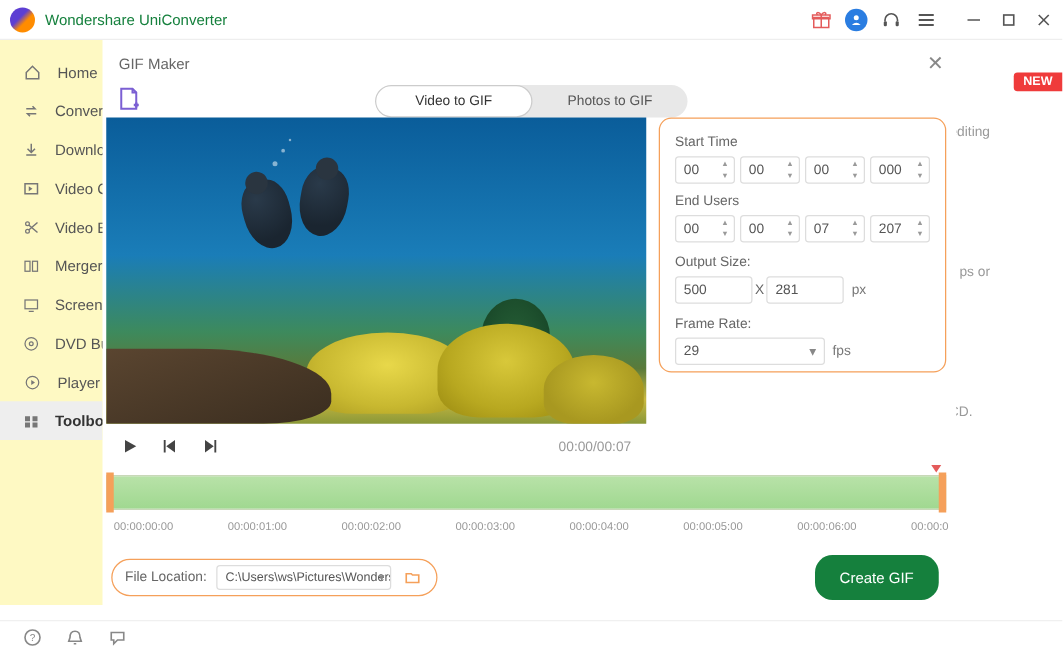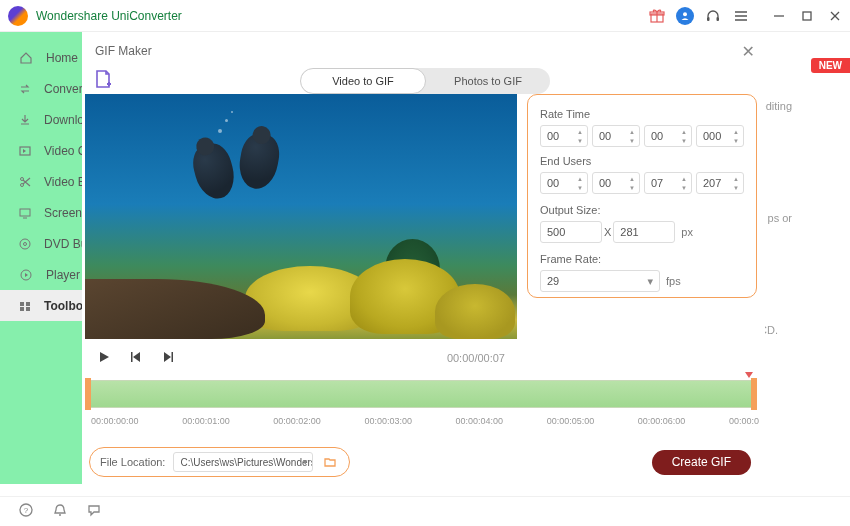--- a/index.html
+++ b/index.html
@@ -7,21 +7,21 @@
 .titlebar{height:32px;display:flex;align-items:center;padding:0 8px;border-bottom:1px solid #eee;}
 .logo{width:20px;height:20px;border-radius:50%;background:linear-gradient(135deg,#5d3fd3 40%,#ff8c00 60%);margin-right:8px;}
 .app-title{flex:1;font-size:12px;color:#15803d;}
 .tb-right{display:flex;align-items:center;gap:10px;}
 .tb-icon{width:18px;height:18px;display:flex;align-items:center;justify-content:center;color:#555;cursor:pointer;}
 .gift{color:#e45b5b;}
 .avatar{width:18px;height:18px;border-radius:50%;background:#2a7de1;color:#fff;font-size:10px;display:flex;align-items:center;justify-content:center;}
 .winbtns{display:flex;gap:14px;margin-left:12px;}
 .winbtn{width:14px;height:14px;display:flex;align-items:center;justify-content:center;cursor:pointer;color:#555;}
 
-.sidebar{position:absolute;left:0;top:32px;bottom:42px;width:82px;background:#86efac;padding-top:10px;overflow:hidden;}
+.sidebar{position:absolute;left:0;top:32px;bottom:42px;width:82px;background:#fef9c3;padding-top:10px;overflow:hidden;}
 .sb-item{height:31px;display:flex;align-items:center;padding-left:18px;gap:12px;color:#555;cursor:pointer;font-size:12px;white-space:nowrap;}
 .sb-item.active{background:#eee;color:#333;font-weight:600;}
 .sb-icon{width:16px;height:16px;display:flex;align-items:center;justify-content:center;color:#777;}
 
 .new-badge{position:absolute;right:0;top:58px;background:#ef3b3b;color:#fff;font-size:10px;font-weight:bold;padding:2px 8px;border-radius:3px 0 0 3px;}
 .bg-text1{position:absolute;right:58px;top:100px;color:#999;font-size:11px;}
 .bg-text2{position:absolute;right:58px;top:212px;color:#999;font-size:11px;}
 .bg-text3{position:absolute;right:72px;top:324px;color:#999;font-size:11px;}
 
 .dialog{position:absolute;left:85px;top:38px;width:680px;height:450px;background:#fff;}
@@ -77,21 +77,21 @@
 .tl-handle.right{right:0px;}
 .tl-marker{position:absolute;right:4px;top:-6px;width:0;height:0;border-left:4px solid transparent;border-right:4px solid transparent;border-top:6px solid #e45b5b;}
 .tl-ticks{position:absolute;left:4px;top:378px;width:672px;display:flex;justify-content:space-between;font-size:9px;color:#999;padding:0 2px;}
 
 .bottombar{position:absolute;left:0;top:404px;width:672px;height:40px;display:flex;align-items:center;}
 .fileloc{display:flex;align-items:center;border:1px solid #f5a05a;border-radius:16px;padding:4px 10px;gap:8px;margin-left:4px;}
 .fileloc-label{color:#666;font-size:11px;}
 .fileloc-box{position:relative;width:140px;height:20px;border:1px solid #ddd;border-radius:3px;padding:0 18px 0 6px;font-size:10px;color:#555;display:flex;align-items:center;overflow:hidden;white-space:nowrap;}
 .fileloc-box::after{content:"▾";position:absolute;right:5px;color:#888;font-size:9px;}
 .folder-btn{width:18px;height:18px;cursor:pointer;color:#f5a05a;display:flex;align-items:center;justify-content:center;}
-.create-btn{margin-left:auto;margin-right:6px;height:25px;padding:0 20px;border-radius:14px;background:#7f1d1d;color:#fff;border:0;cursor:pointer;font-size:12px;}
+.create-btn{margin-left:auto;margin-right:6px;height:36px;padding:0 20px;border-radius:14px;background:#15803d;color:#fff;border:0;cursor:pointer;font-size:12px;}
 
 .statusbar{position:absolute;left:0;bottom:0;width:100%;height:30px;display:flex;align-items:center;gap:18px;padding-left:18px;border-top:1px solid #f0f0f0;}
 .sb-btn{color:#888;cursor:pointer;}
 </style>
 </head>
 <body>
 
 <div class="titlebar">
   <div class="logo"></div>
   <div class="app-title">Wondershare UniConverter</div>
@@ -181,20 +181,29 @@
     </div>
   <div class="sb-item">
       <span class="sb-icon">
         <svg width="14" height="14" viewBox="0 0 14 14">
           <circle cx="4" cy="4" r="1.5" fill="none" stroke="currentColor"></circle>
           <circle cx="4" cy="10" r="1.5" fill="none" stroke="currentColor"></circle>
           <path d="M5 5 L12 11 M5 9 L12 3" stroke="currentColor" stroke-width="1.2"></path>
         </svg>
       </span>
       <span>Video Editor</span>
+    </div>
+  <div class="sb-item">
+      <span class="sb-icon">
+        <svg width="14" height="14" viewBox="0 0 14 14">
+          <rect x="2" y="3" width="4" height="8" fill="none" stroke="currentColor"></rect>
+          <rect x="8" y="3" width="4" height="8" fill="none" stroke="currentColor"></rect>
+        </svg>
+      </span>
+      <span>Merger</span>
     </div>
   <div class="sb-item">
       <span class="sb-icon">
         <svg width="14" height="14" viewBox="0 0 14 14">
           <rect x="2" y="3" width="10" height="7" fill="none" stroke="currentColor"></rect>
           <line x1="5" y1="12" x2="9" y2="12" stroke="currentColor"></line>
         </svg>
       </span>
       <span>Screen Recorder</span>
     </div>
@@ -279,21 +288,21 @@
           <rect x="2" y="2" width="1.5" height="10" fill="currentColor"></rect>
         </svg></span>
     <span class="ctrl"><svg width="14" height="14" viewBox="0 0 14 14">
           <path d="M3 2 L10 7 L3 12 Z" fill="currentColor"></path>
           <rect x="10.5" y="2" width="1.5" height="10" fill="currentColor"></rect>
         </svg></span>
     <span class="time-disp">00:00/00:07</span>
   </div>
 
   <div class="params">
-    <div class="plabel">Rate Time</div>
+    <div class="plabel">Start Time</div>
     <div class="trow">
       <div class="tbox"><input class="tinput" value="00" style=""><div class="spinbtns">
             <div class="spin">▲</div>
             <div class="spin">▼</div>
           </div></div>
       <div class="tbox"><input class="tinput" value="00" style=""><div class="spinbtns">
             <div class="spin">▲</div>
             <div class="spin">▼</div>
           </div></div>
       <div class="tbox"><input class="tinput" value="00" style=""><div class="spinbtns">

